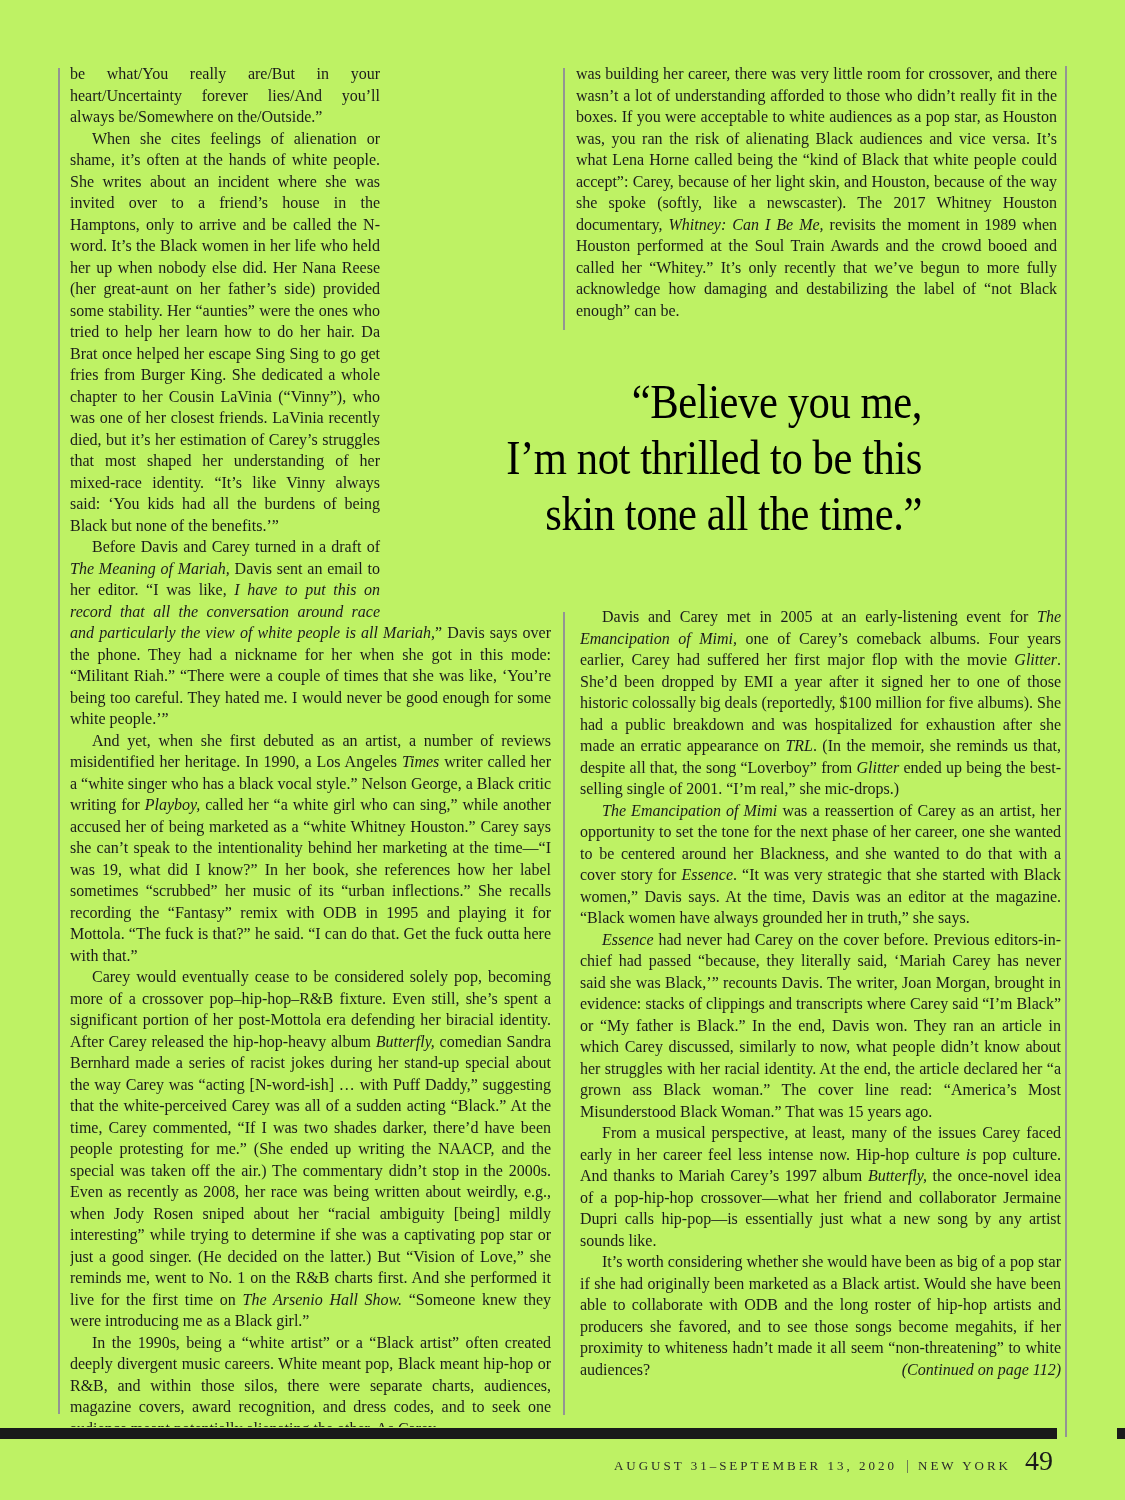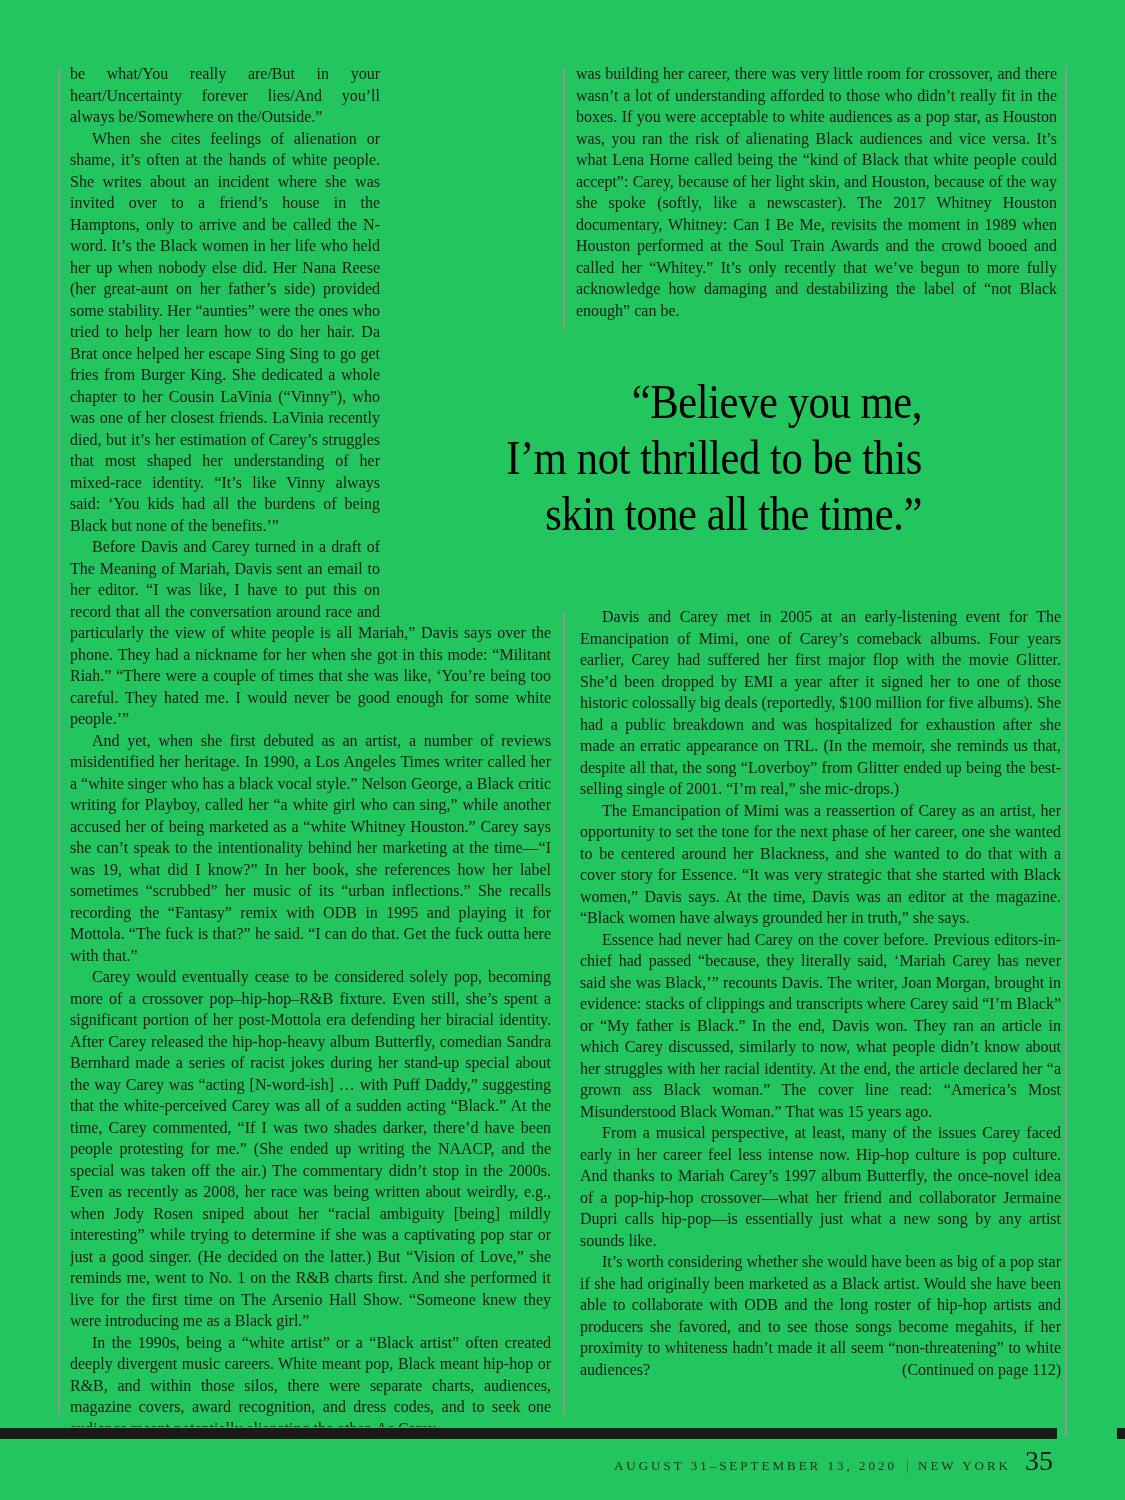--- a/index.html
+++ b/index.html
@@ -1,33 +1,33 @@
 <!DOCTYPE html>
 <html><head>
 <meta charset="utf-8">
 <style>
   * { margin:0; padding:0; box-sizing:border-box; }
   html,body { background:#ffffff; }
   .page {
-    position:relative; width:1125px; height:1500px; background:#22c55e;
+    position:relative; width:1125px; height:1500px; background:#bef264;
     font-family:"Liberation Serif", serif; color:#1b1b1b; overflow:hidden;
   }
   .vrule { position:absolute; width:2px; background:#949494; }
   .rule-left   { left:58px;  top:68px;  height:1346px; }
   .rule-mid-top{ left:563px; top:68px;  height:262px; }
   .rule-mid-bottom{ left:563px; top:612px; height:803px; }
   .rule-right  { left:1065px; top:66px; height:1371px; }
 
   .col { position:absolute; font-size:16px; line-height:21.5px; text-align:justify; }
   .col-left   { left:70px;  top:63px;  width:481px; height:1364px; overflow:hidden; }
   .col-right-top    { left:576px; top:63px;  width:481px; height:270px; overflow:hidden; }
   .col-right-bottom { left:580px; top:606px; width:481px; height:821px; overflow:hidden; }
   .para { text-align:justify; }
   .para.indent { text-indent:22px; }
-  .it { }
+  .it { font-style:italic; }
   .continued { float:right; }
   .notch { float:right; width:171px; height:294px; margin-top:258px; }
 
   .pull-quote {
     position:absolute; top:374px; left:330px; width:592px;
     text-align:right; font-size:49px; line-height:56px; color:#000;
     letter-spacing:-0.5px;
     transform:scaleX(0.87); transform-origin:100% 0;
   }
   .pull-quote .q-line { display:block; white-space:nowrap; }
@@ -81,16 +81,16 @@
       <p class="para indent"><span>It’s worth considering whether she would have been as big of a pop star if she had originally been marketed as a Black artist. Would she have been able to collaborate with ODB and the long roster of hip-hop artists and producers she favored, and to see those songs become megahits, if her proximity to whiteness hadn’t made it all seem “non-threatening” to white audiences? </span><span class="it continued">(Continued on page 112)</span></p>
     </div>
 
   <div class="bottom-bar"></div>
   <div class="bottom-bar-fragment"></div>
 
   <div class="footer">
     <span class="caps">august 31–september 13, 2020</span>
     <span class="sep">|</span>
     <span class="caps">new york</span>
-    <span class="pagenum">35</span>
+    <span class="pagenum">49</span>
   </div>
 
 </div>
 
 </body></html>

